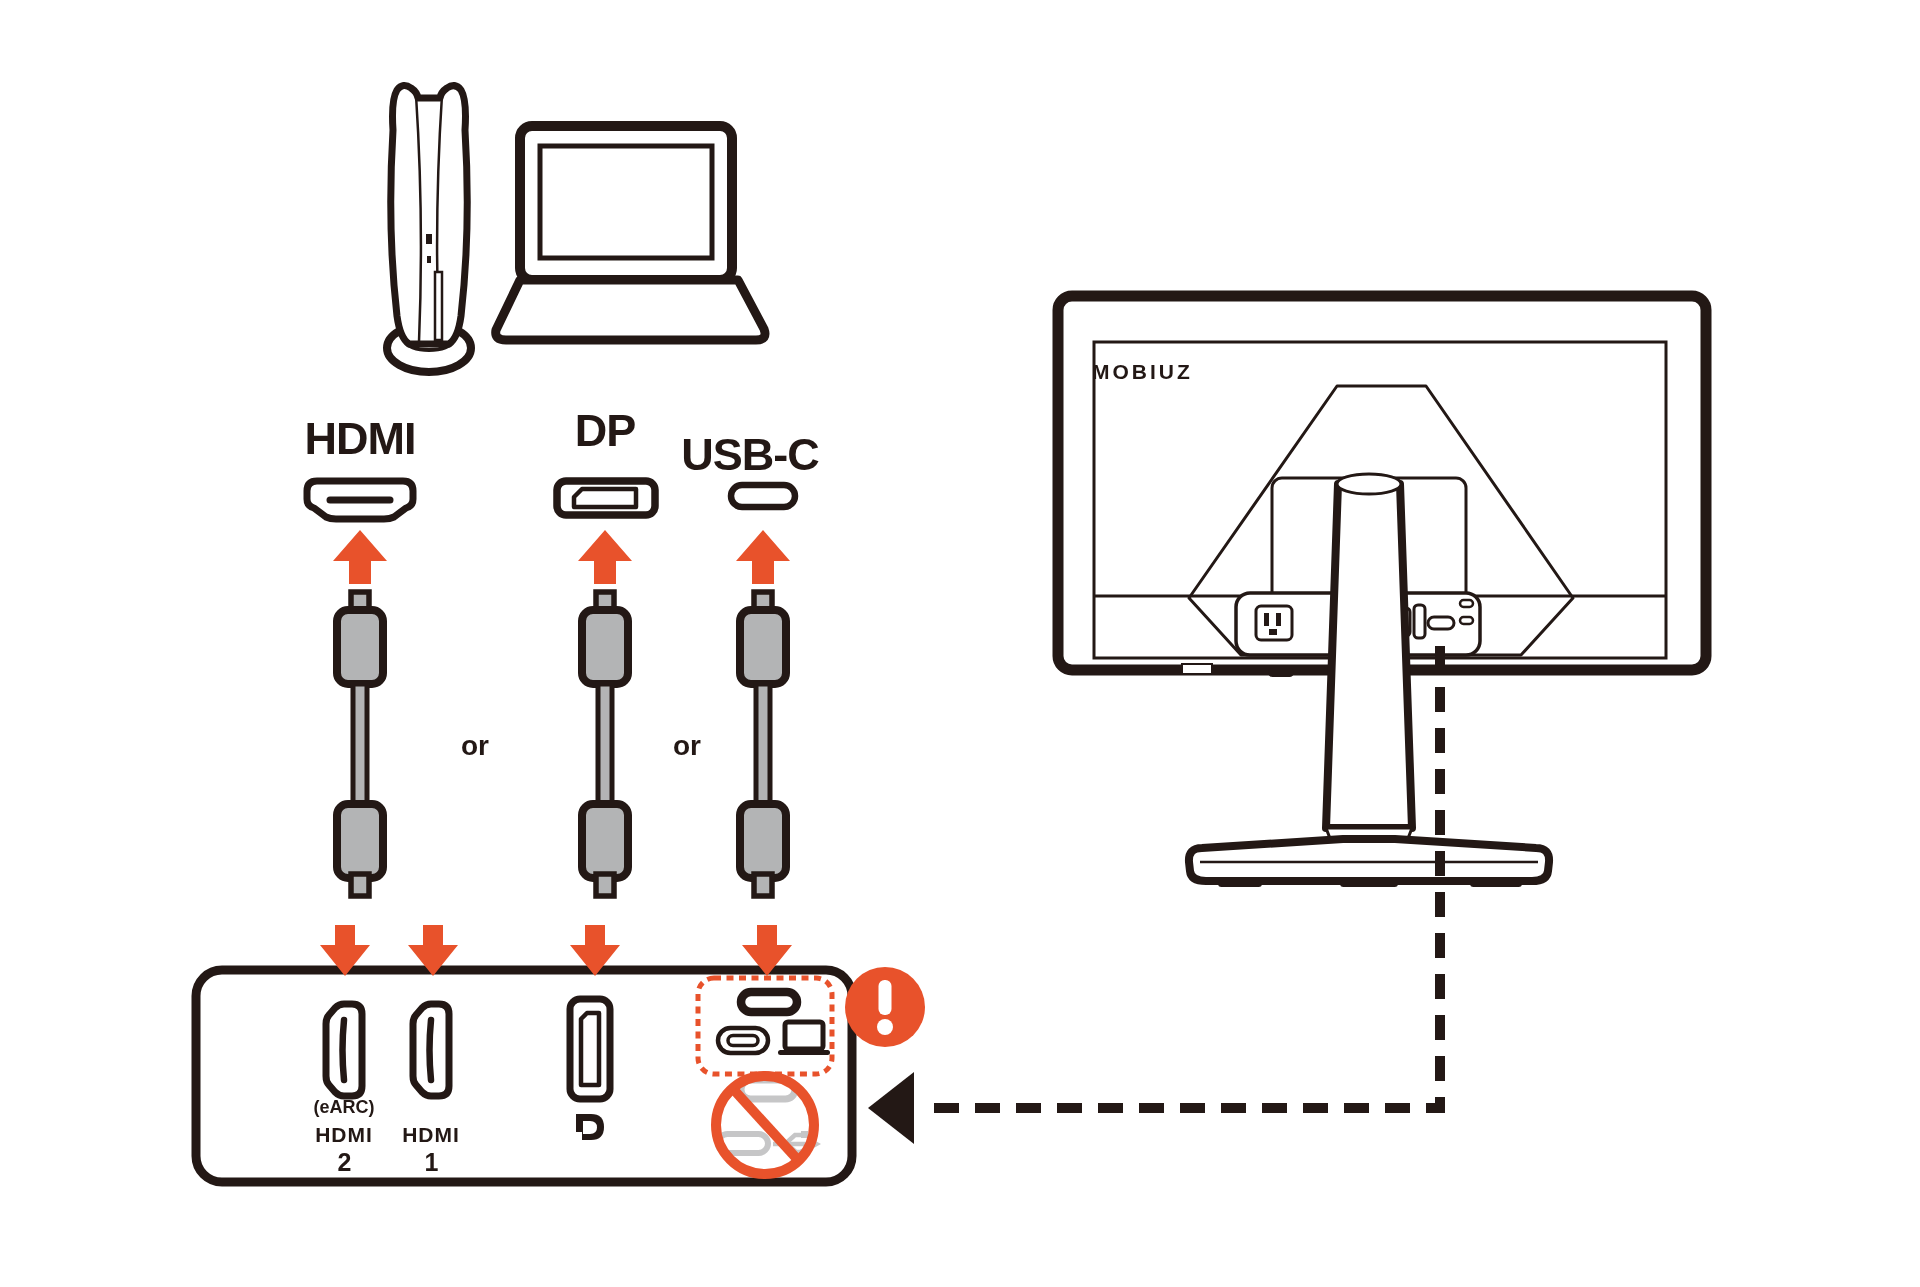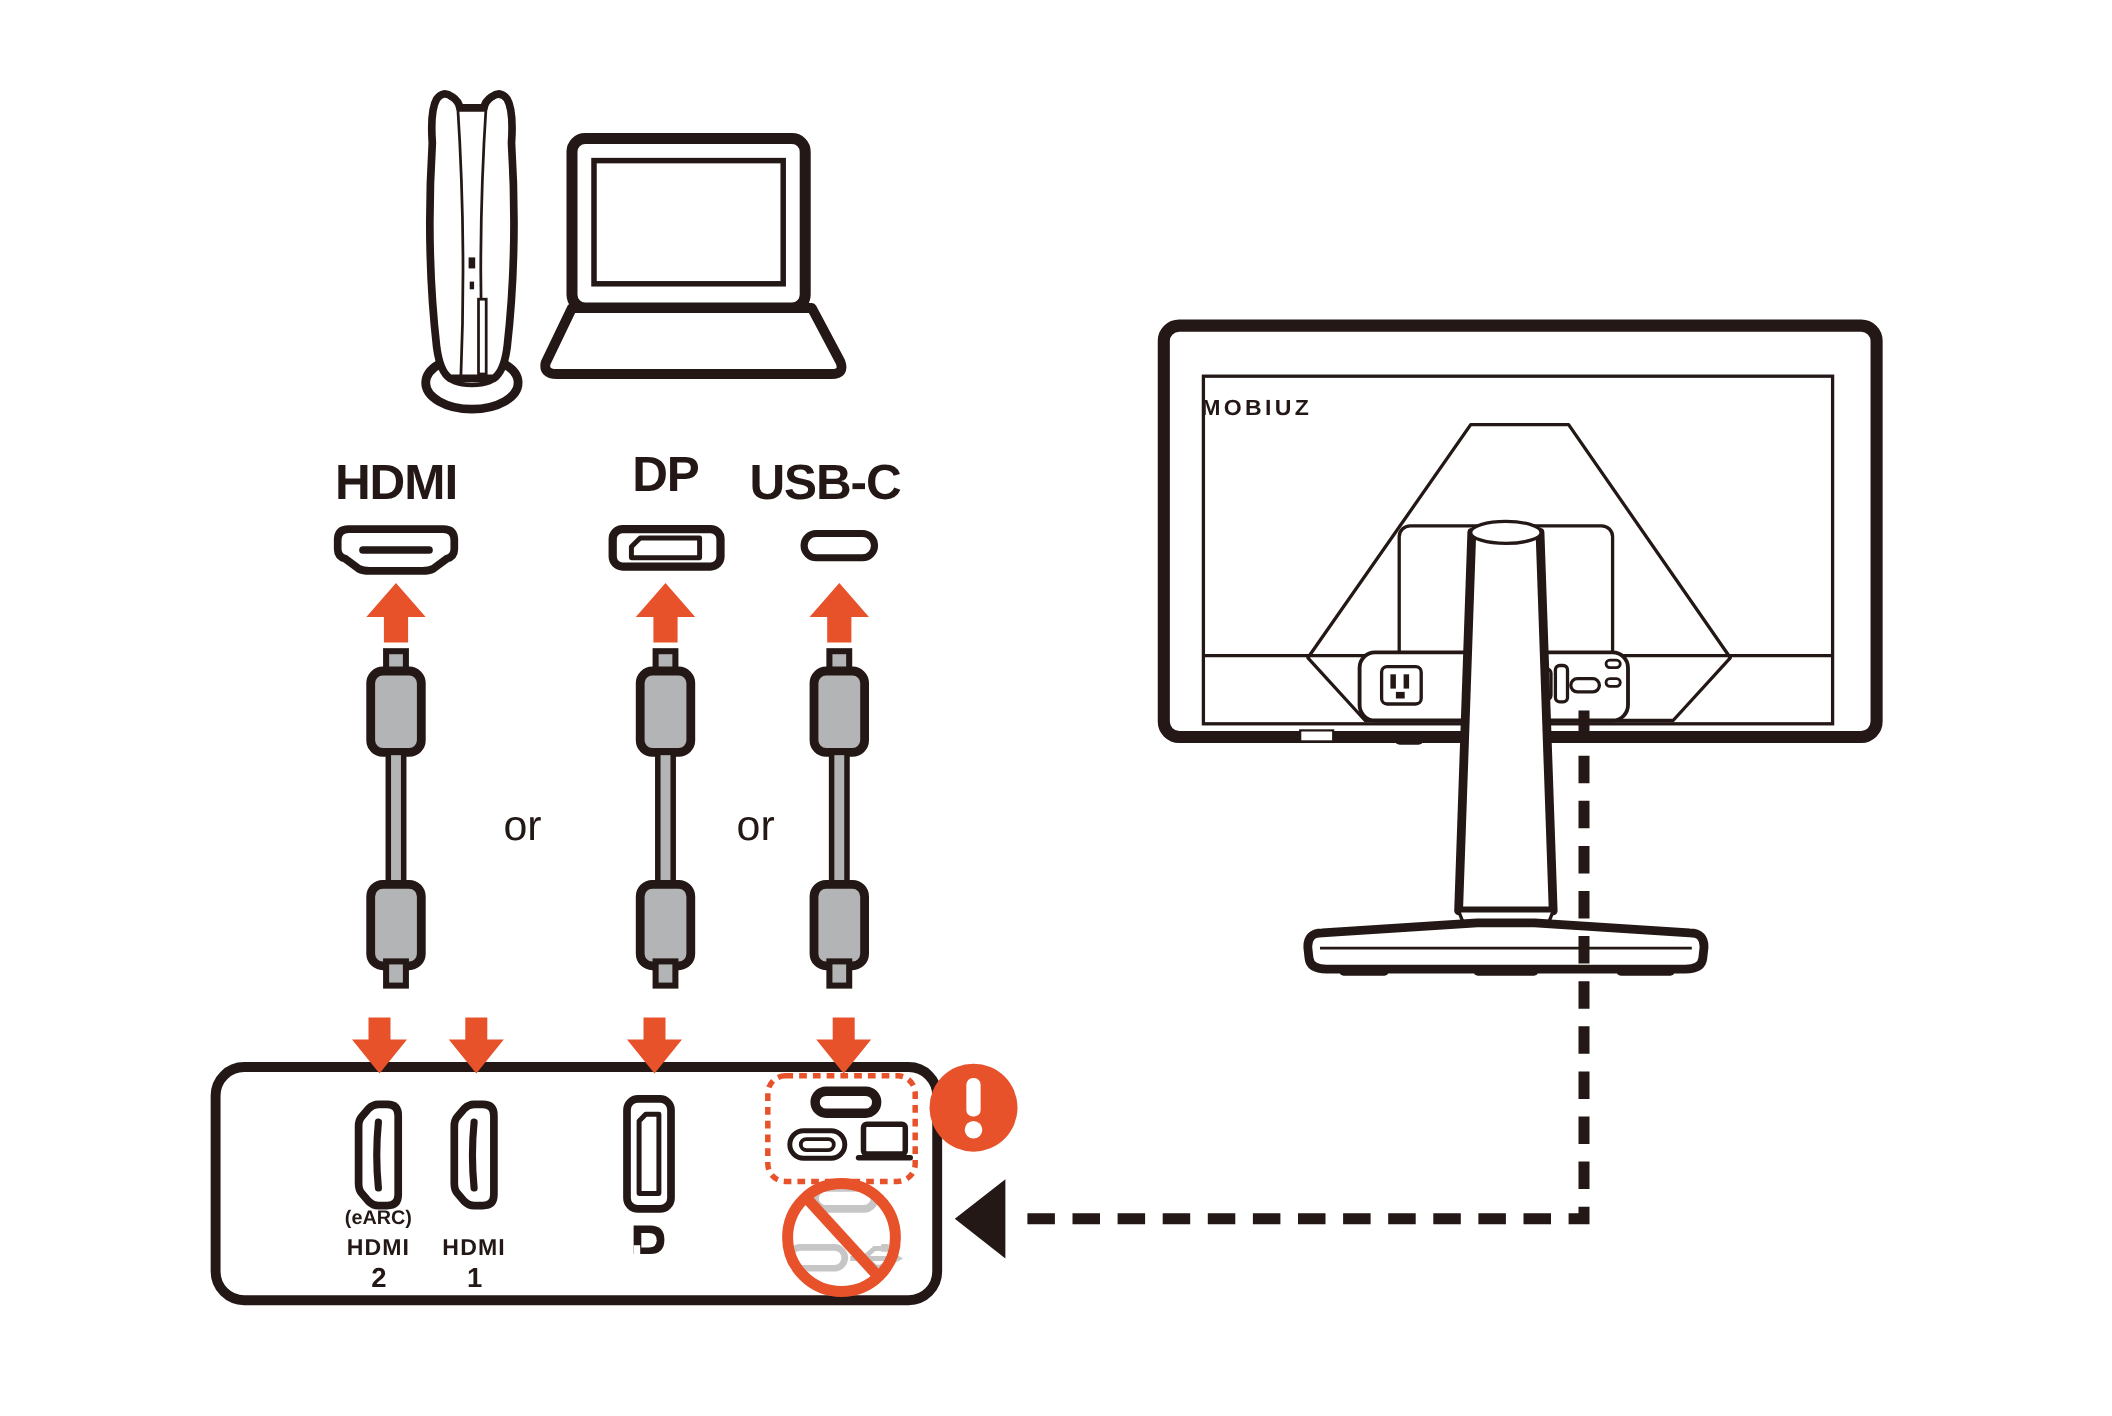--- a/index.html
+++ b/index.html
@@ -1,21 +1,21 @@
 <!DOCTYPE html>
 <html><head>
 <meta charset="utf-8">
 <style>
   html,body{margin:0;padding:0;background:#ffffff;}
   body{width:1920px;height:1287px;overflow:hidden;position:relative;
        font-family:"Liberation Sans", sans-serif;color:#231815;}
   .abs{position:absolute;}
   .label{font-weight:bold;text-align:center;line-height:1;letter-spacing:-1px;}
   .big{font-size:45px;}
-  .or{font-size:39px;font-weight:normal;letter-spacing:0;}
+  .or{font-size:28px;font-weight:bold;letter-spacing:0;}
   .earc{font-size:18px;font-weight:bold;letter-spacing:0;}
   .hdmilogo{font-size:21px;font-weight:800;letter-spacing:1px;}
   .portnum{font-size:25px;font-weight:bold;}
   .brand{font-size:21px;font-weight:bold;letter-spacing:3px;transform:scaleY(0.95);}
   svg{display:block;overflow:visible;}
 </style>
 </head>
 <body>
 
 <svg class="abs" style="left:383px;top:78px" width="92" height="302" viewBox="0 0 92 302">
@@ -30,21 +30,21 @@
 </svg>
 
 <svg class="abs" style="left:492px;top:118px" width="286" height="240" viewBox="0 0 286 240">
   <rect x="28" y="8" width="212" height="154" rx="12" fill="#fff" stroke="#231815" stroke-width="10"></rect>
   <rect x="48" y="28" width="172" height="112" fill="#fff" stroke="#231815" stroke-width="5"></rect>
   <path d="M28 162 L4 212 Q2 222 14 222 L264 222 Q276 222 272 211 L246 162 Z" fill="#fff" stroke="#231815" stroke-width="9" stroke-linejoin="round"></path>
 </svg>
 
 <div class="abs label big" style="left:260px;top:416px;width:200px">HDMI</div>
 <div class="abs label big" style="left:505px;top:408px;width:200px">DP</div>
-<div class="abs label big" style="left:650px;top:416px;width:200px">USB-C</div>
+<div class="abs label big" style="left:650px;top:432px;width:200px">USB-C</div>
 
 <svg class="abs" style="left:300px;top:474px" width="120" height="52" viewBox="0 0 120 52">
   <path d="M17 7 L103 7 Q113 7 113 17 L113 25 Q113 32 106 34 L94 43 Q90 45 84 45 L36 45 Q30 45 26 43 L14 34 Q7 32 7 25 L7 17 Q7 7 17 7 Z" fill="#fff" stroke="#231815" stroke-width="7" stroke-linejoin="round"></path>
   <line x1="30" y1="26" x2="90" y2="26" stroke="#231815" stroke-width="7" stroke-linecap="round"></line>
 </svg>
 
 <svg class="abs" style="left:552px;top:476px" width="108" height="44" viewBox="0 0 108 44">
   <rect x="5" y="5" width="98" height="34" rx="9" fill="#fff" stroke="#231815" stroke-width="7.5"></rect>
   <path d="M30 13 L84 13 L84 31 L22 31 L22 21 Z" fill="#fff" stroke="#231815" stroke-width="4.5" stroke-linejoin="round"></path>
 </svg>

